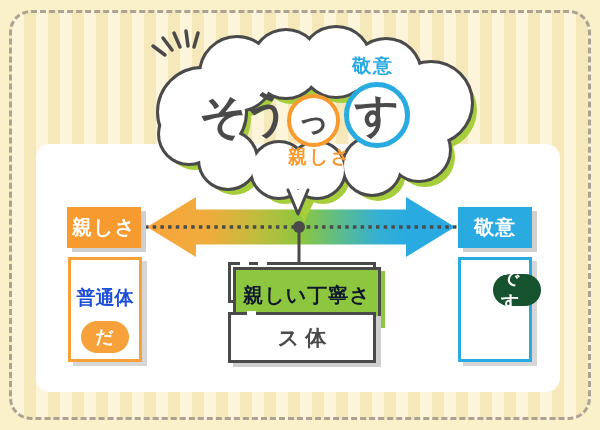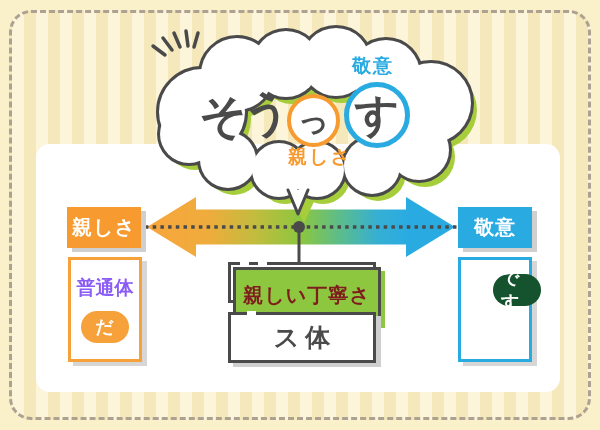--- a/index.html
+++ b/index.html
@@ -42,21 +42,21 @@
   #tag-shitashisa{left:67px;top:207px;background:#F79A2F;}
   #tag-keii{left:458px;top:207px;background:#29ABE2;}
 
   
   .frame{
     position:absolute;width:74px;height:105px;box-sizing:border-box;background:#fff;
     box-shadow:5px 4px 0 #D6D6D6;display:flex;flex-direction:column;align-items:center;
   }
   #frame-plain{left:68px;top:257px;border:3px solid #F7A13B;}
   #frame-polite{left:458px;top:257px;border:3px solid #29ABE2;}
-  .frame .style-name{margin-top:18px;font-weight:bold;font-size:19px;color:#8b5cf6;line-height:1;}
+  .frame .style-name{margin-top:28px;font-weight:bold;font-size:19px;color:#1d4ed8;line-height:1;}
   .pill{
     margin-top:14px;min-width:48px;height:32px;padding:0 8px;box-sizing:border-box;
     border-radius:17px;display:flex;align-items:center;justify-content:center;
     color:#fff;font-weight:bold;font-size:18px;letter-spacing:1px;
   }
   #frame-plain .pill{background:#F7A13B;}
   #frame-polite .pill{background:#14532d;margin-left:44px;}
 
   
   #su-backbox{
@@ -65,28 +65,28 @@
   }
   .dash-gap{position:absolute;width:9px;height:6px;background:#fff;}
   #gap1{left:240px;top:261px;}
   #gap2{left:258px;top:261px;}
   #gap3{left:247px;top:311px;}
   #su-tag{
     position:absolute;left:233px;top:267px;width:148px;height:57px;
     box-sizing:border-box;border:3px solid #4A4A4A;background:#8DC63F;
     box-shadow:4px 4px 0 #8DC63F;
     display:flex;align-items:center;justify-content:center;
-    color:#7f1d1d;font-weight:bold;font-size:20px;letter-spacing:1px;
+    color:#0f172a;font-weight:bold;font-size:20px;letter-spacing:1px;
   }
   #su-box{
     position:absolute;left:228px;top:312px;width:148px;height:51px;
     box-sizing:border-box;border:3px solid #4A4A4A;background:#fff;
     box-shadow:5px 4px 0 #CFCFCF;
     display:flex;align-items:center;justify-content:center;
-    color:#4A4A4A;font-weight:bold;font-size:25px;letter-spacing:6px;padding-left:6px;
+    color:#4A4A4A;font-weight:bold;font-size:21px;letter-spacing:6px;padding-left:6px;
   }
 </style>
 </head>
 <body>
 
 <div id="app">
 
   <div id="stripes"></div>
   <div id="panel"></div>
 

